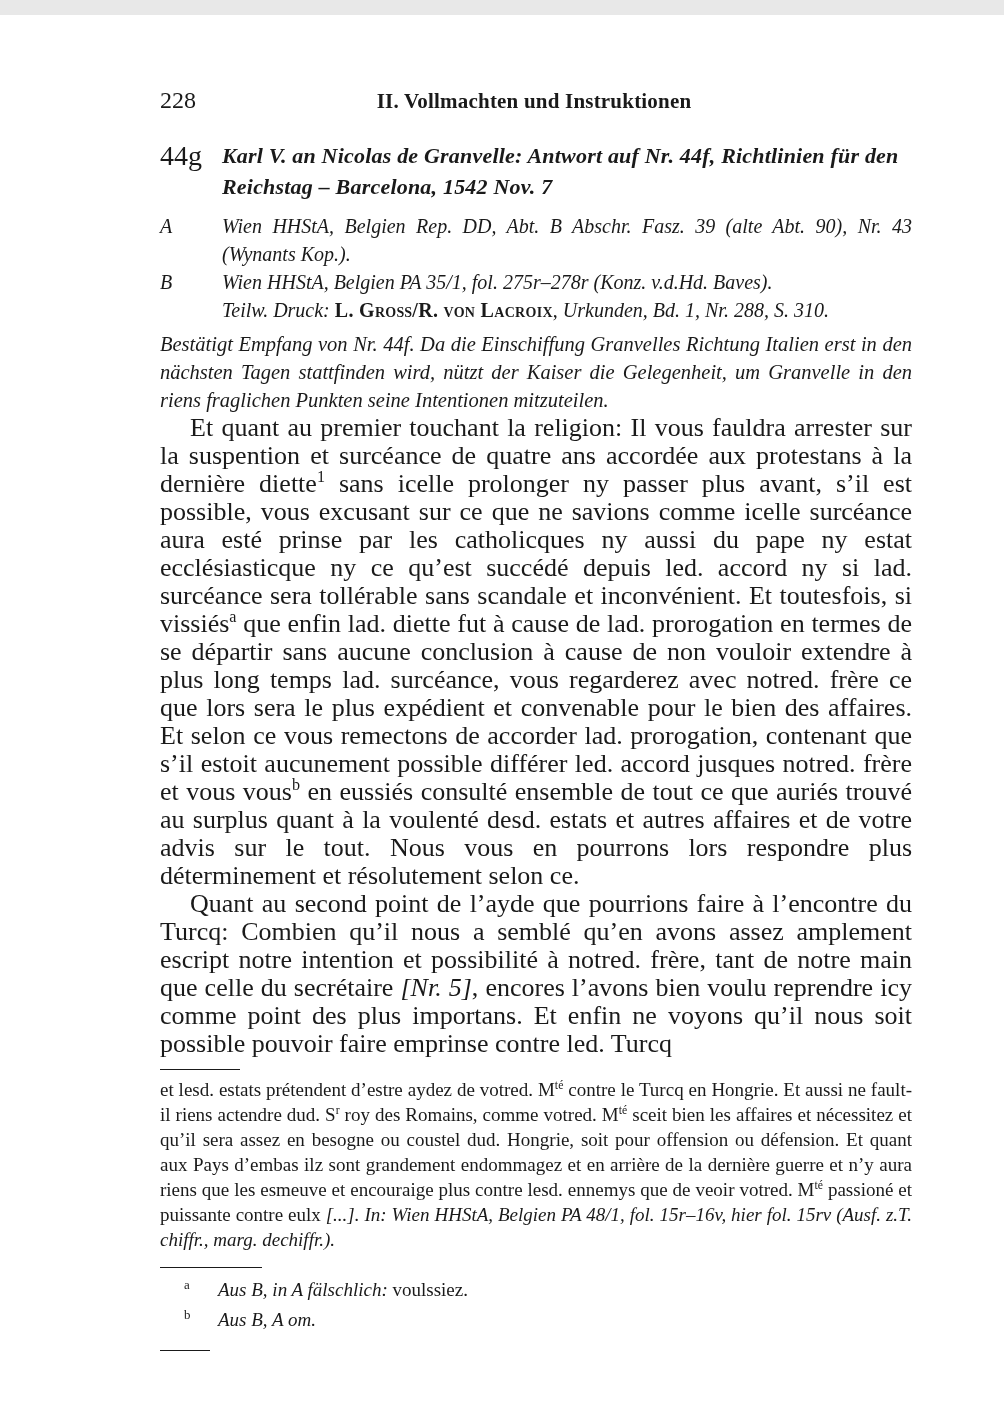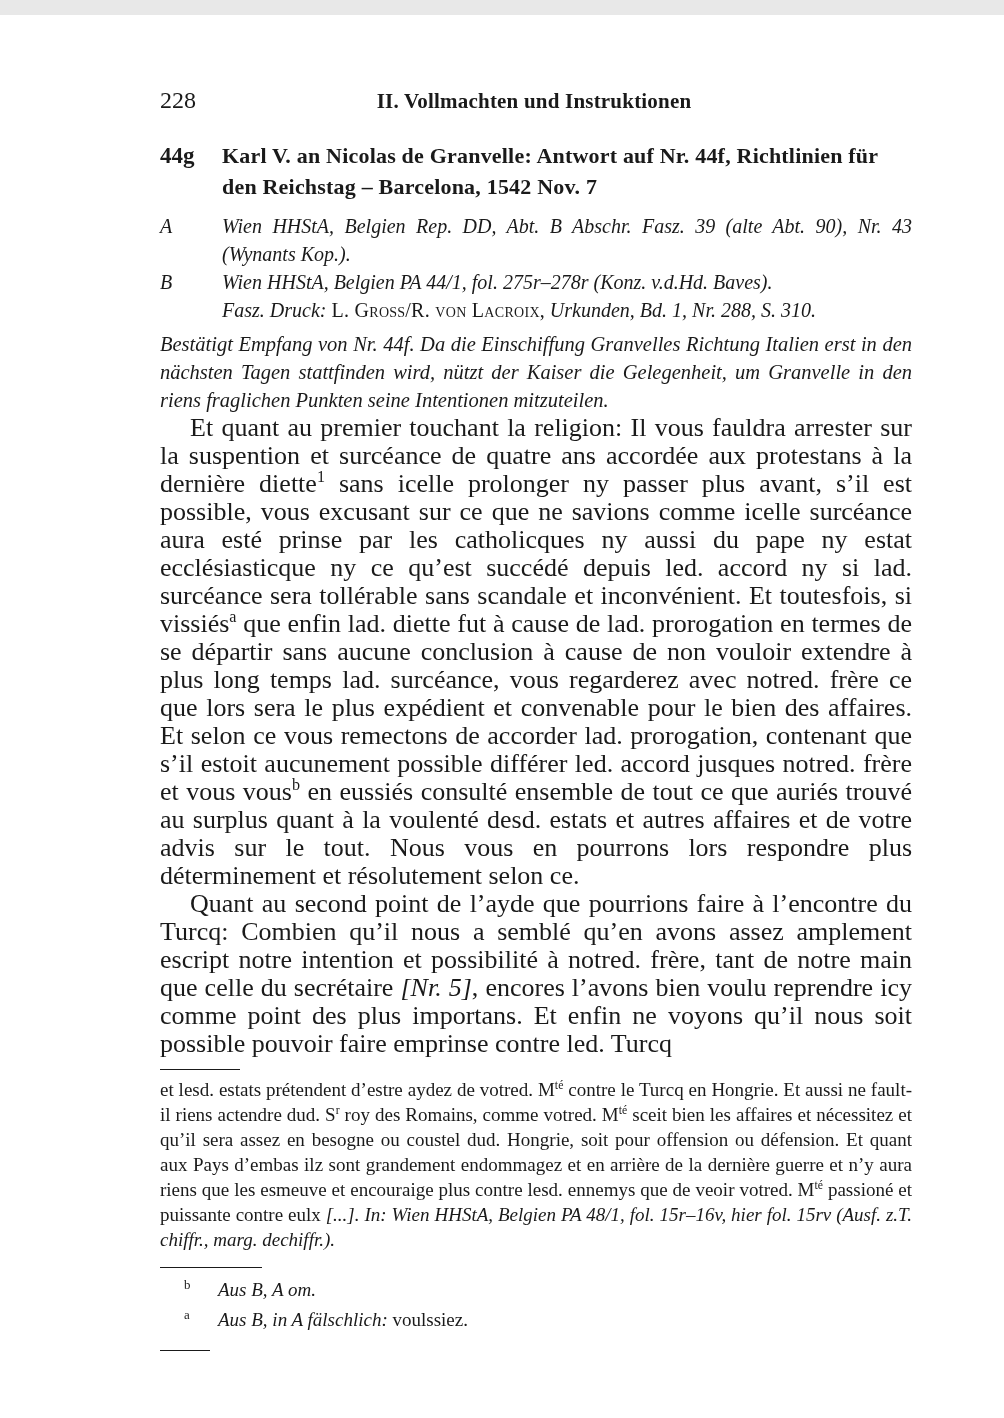--- a/index.html
+++ b/index.html
@@ -19,35 +19,35 @@
     font-size: 21px; line-height: 26px;
   }
   .pagenum { font-size: 24px; flex: 0 0 auto; }
   .rhead { flex: 1 1 auto; text-align: center; letter-spacing: 0.2px; font-weight: bold; }
   .rhead-spacer { flex: 0 0 40px; }
 
   .doc-heading {
     margin-top: 26px;
     display: grid; grid-template-columns: 62px 1fr;
   }
-  .doc-num { font-weight: bold; font-size: 23px; line-height: 31px; }
+  .doc-num { font-weight: normal; font-size: 28px; line-height: 31px; }
   .doc-title {
-    margin: 0; font-size: 22px; font-weight: bold; 
+    margin: 0; font-size: 22px; font-weight: bold; font-style: italic;
     line-height: 31px; letter-spacing: 0.2px;
   }
 
   .sources { margin-top: 10px; font-size: 20px; line-height: 28px; }
   .source-row { display: grid; grid-template-columns: 62px 1fr; }
   .siglum { font-style: italic; }
   .source-text { text-align: justify; }
   .druck-row { display: grid; grid-template-columns: 62px 1fr; }
 
   .it { font-style: italic; }
   .rm { font-style: normal; }
-  .sc { font-variant: small-caps; letter-spacing: 0.3px; }
+  .sc { font-variant: small-caps; letter-spacing: 0.3px; font-weight: bold; }
   .sup { vertical-align: super; font-size: 0.62em; line-height: 0; }
 
   .summary {
     margin: 6px 0 0 0; font-style: italic;
     font-size: 20.5px; line-height: 28px; text-align: justify;
   }
 
   .bodyp {
     margin: 0; font-size: 26px; line-height: 28px;
     text-align: justify; text-indent: 30px;
@@ -85,45 +85,45 @@
       <h1 class="doc-title">Karl V. an Nicolas de Granvelle: Antwort auf Nr. 44f, Richtlinien für den Reichstag – Barcelona, 1542 Nov. 7</h1>
     </div>
 
     <div class="sources">
       <div class="source-row">
         <span class="siglum">A</span>
         <span class="source-text it">Wien HHStA, Belgien Rep. DD, Abt. B Abschr. Fasz. 39 (alte Abt. 90), Nr. 43 (Wynants Kop.).</span>
       </div>
       <div class="source-row">
         <span class="siglum">B</span>
-        <span class="source-text it">Wien HHStA, Belgien PA 44/1, fol. 275r–278r (Konz. v.d.Hd. Baves).</span>
+        <span class="source-text it">Wien HHStA, Belgien PA 35/1, fol. 275r–278r (Konz. v.d.Hd. Baves).</span>
       </div>
       <div class="druck-row">
         <span></span>
-        <span class="rm"><span class="it">Fasz. Druck:</span><span> </span><span class="sc">L. Groß/R. von Lacroix</span><span>, </span><span class="it">Urkunden, Bd. 1, Nr. 288, S. 310.</span></span>
+        <span class="rm"><span class="it">Teilw. Druck:</span><span> </span><span class="sc">L. Groß/R. von Lacroix</span><span>, </span><span class="it">Urkunden, Bd. 1, Nr. 288, S. 310.</span></span>
       </div>
     </div>
 
     <p class="summary">Bestätigt Empfang von Nr. 44f. Da die Einschiffung Granvelles Richtung Italien erst in den nächsten Tagen stattfinden wird, nützt der Kaiser die Gelegenheit, um Granvelle in den riens fraglichen Punkten seine Intentionen mitzuteilen.</p>
 
     <div class="letter-body">
       <p class="bodyp"><span>Et quant au premier touchant la religion: Il vous fauldra arrester sur la suspention et surcéance de quatre ans accordée aux protestans à la dernière diette</span><span class="sup">1</span><span> sans icelle prolonger ny passer plus avant, s’il est possible, vous excusant sur ce que ne savions comme icelle surcéance aura esté prinse par les catholicques ny aussi du pape ny estat ecclésiasticque ny ce qu’est succédé depuis led. accord ny si lad. surcéance sera tollérable sans scandale et inconvénient. Et toutesfois, si vissiés</span><span class="sup">a</span><span> que enfin lad. diette fut à cause de lad. prorogation en termes de se départir sans aucune conclusion à cause de non vouloir extendre à plus long temps lad. surcéance, vous regarderez avec notred. frère ce que lors sera le plus expédient et convenable pour le bien des affaires. Et selon ce vous remectons de accorder lad. prorogation, contenant que s’il estoit aucunement possible différer led. accord jusques notred. frère et vous vous</span><span class="sup">b</span><span> en eussiés consulté ensemble de tout ce que auriés trouvé au surplus quant à la voulenté desd. estats et autres affaires et de votre advis sur le tout. Nous vous en pourrons lors respondre plus déterminement et résolutement selon ce.</span></p>
       <p class="bodyp"><span>Quant au second point de l’ayde que pourrions faire à l’encontre du Turcq: Combien qu’il nous a semblé qu’en avons assez amplement escript notre intention et possibilité à notred. frère, tant de notre main que celle du secrétaire </span><span class="it">[Nr. 5]</span><span>, encores l’avons bien voulu reprendre icy comme point des plus importans. Et enfin ne voyons qu’il nous soit possible pouvoir faire emprinse contre led. Turcq</span></p>
     </div>
 
     <div class="fn-cont">
       <div class="rule rule-80"></div>
       <p class="fn-text"><span>et lesd. estats prétendent d’estre aydez de votred. M</span><span class="sup">té</span><span> contre le Turcq en Hongrie. Et aussi ne fault-il riens actendre dud. S</span><span class="sup">r</span><span> roy des Romains, comme votred. M</span><span class="sup">té</span><span> sceit bien les affaires et nécessitez et qu’il sera assez en besogne ou coustel dud. Hongrie, soit pour offension ou défension. Et quant aux Pays d’embas ilz sont grandement endommagez et en arrière de la dernière guerre et n’y aura riens que les esmeuve et encouraige plus contre lesd. ennemys que de veoir votred. M</span><span class="sup">té</span><span> passioné et puissante contre eulx </span><span class="it">[...].</span><span> </span><span class="it">In: Wien HHStA, Belgien PA 48/1, fol. 15r–16v, hier fol. 15rv (Ausf. z.T. chiffr., marg. dechiffr.).</span></p>
     </div>
 
     <div class="apparatus">
       <div class="rule rule-100"></div>
       <div class="app-line">
-        <span class="fnmark">b</span><span><span class="it">Aus B, A om.</span></span>
+        <span class="fnmark">a</span><span><span class="it">Aus B, in A fälschlich:</span><span> voulssiez.</span></span>
       </div>
       <div class="app-line">
-        <span class="fnmark">a</span><span><span class="it">Aus B, in A fälschlich:</span><span> voulssiez.</span></span>
+        <span class="fnmark">b</span><span><span class="it">Aus B, A om.</span></span>
       </div>
       <div class="rule rule-50"></div>
     </div>
 
   </div>
 </div>
 
 </body></html>

